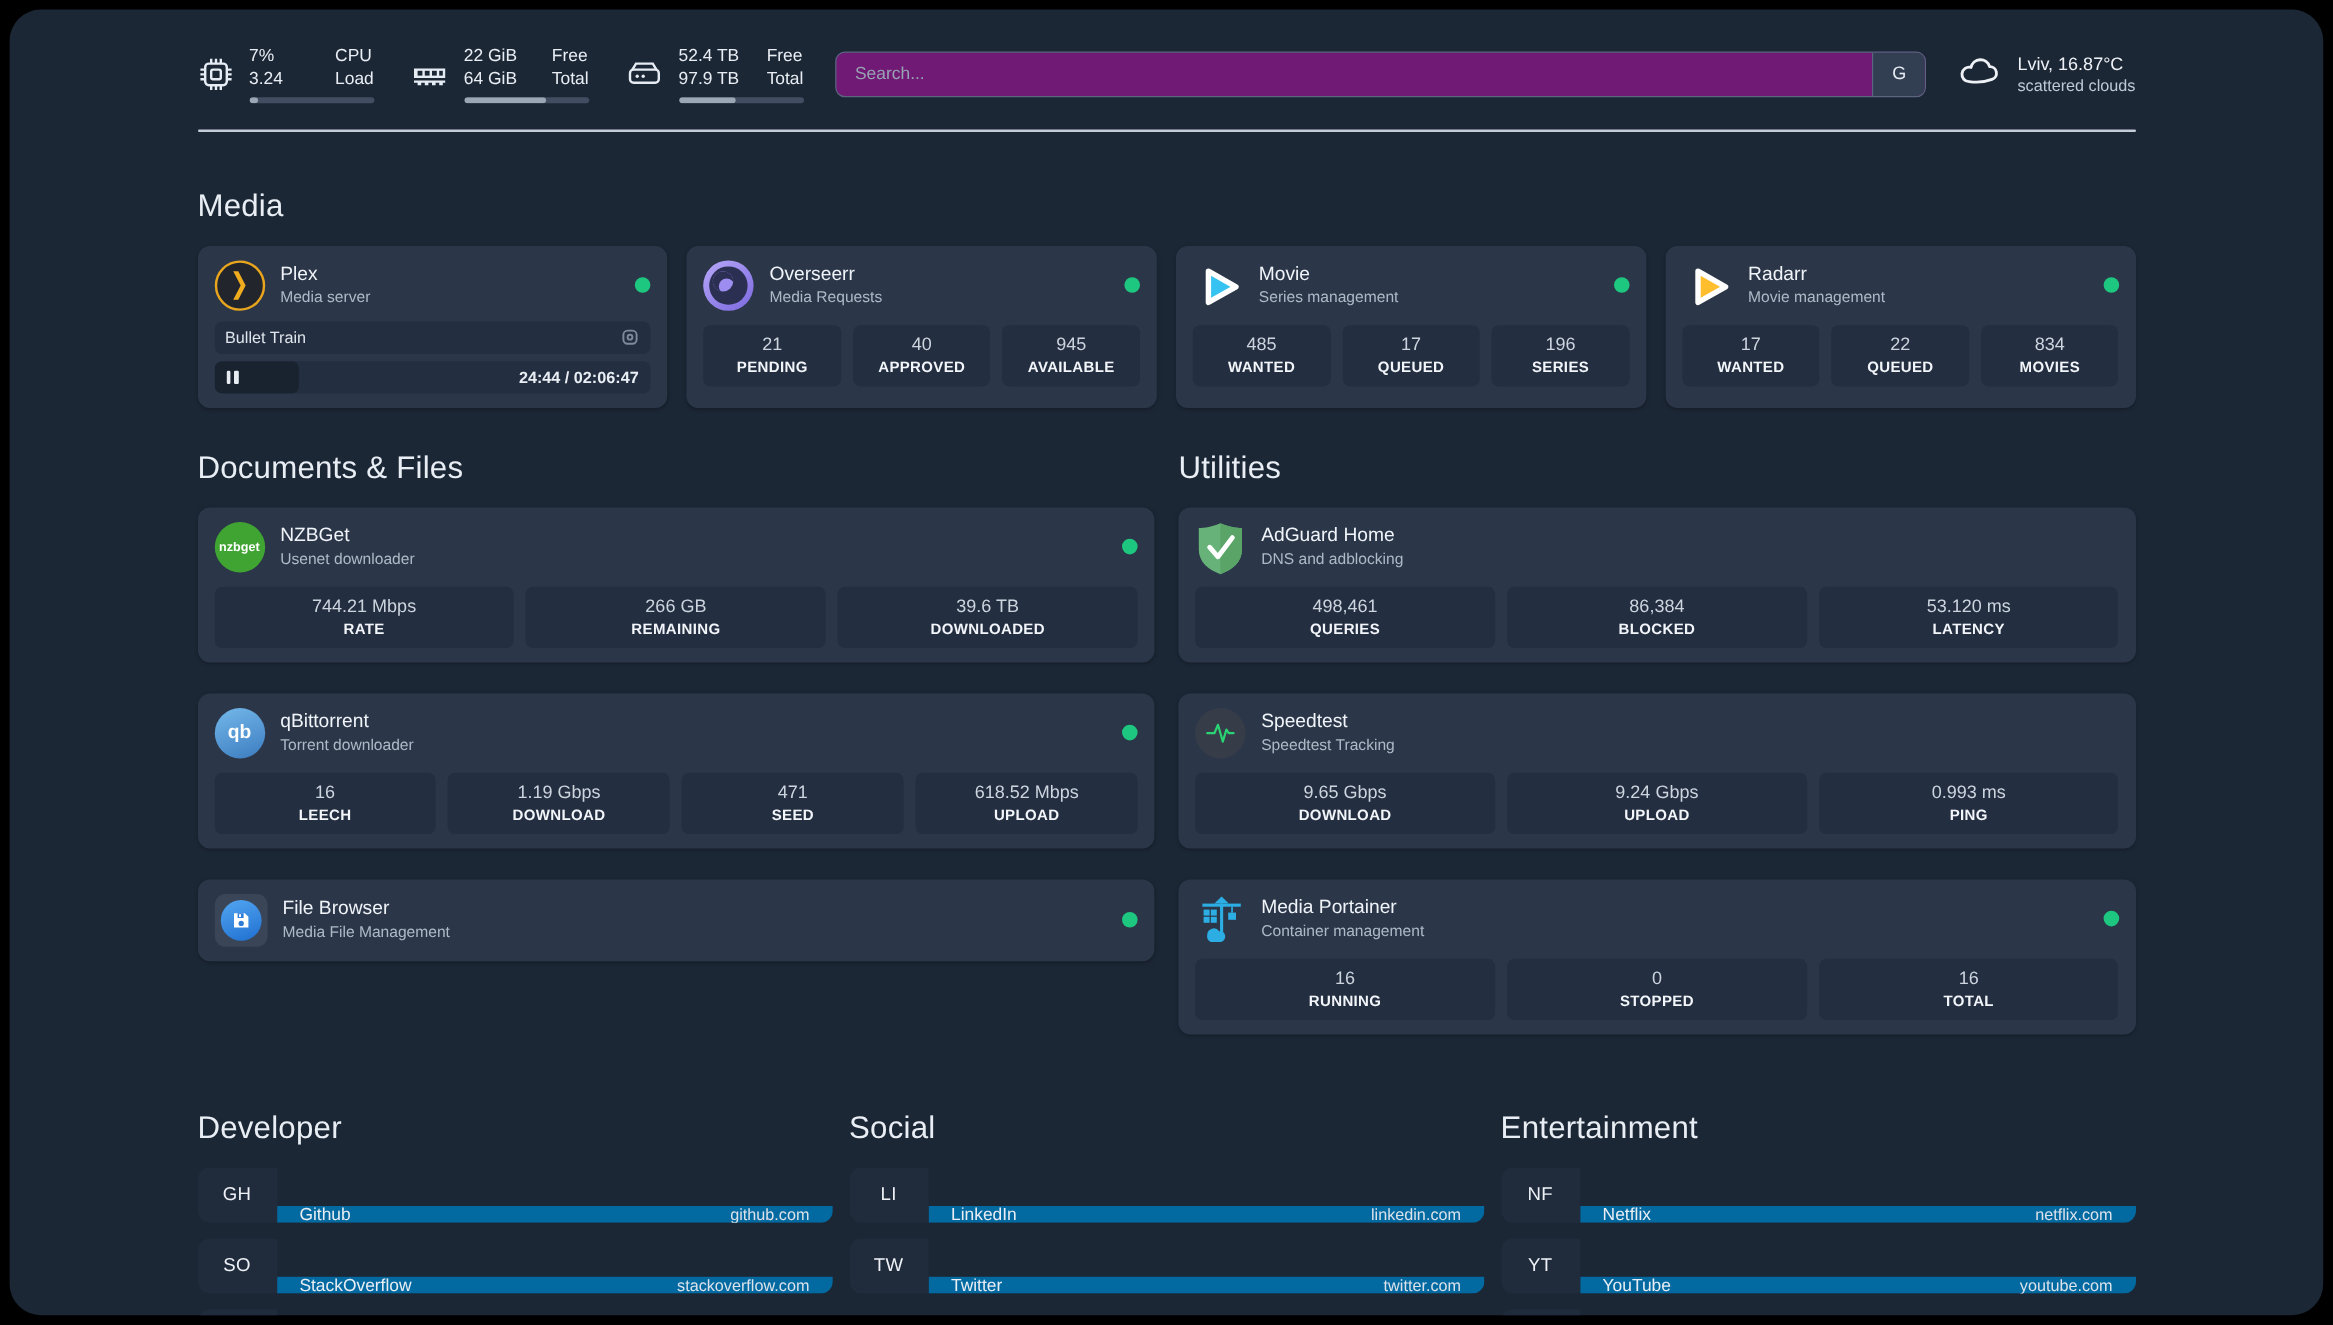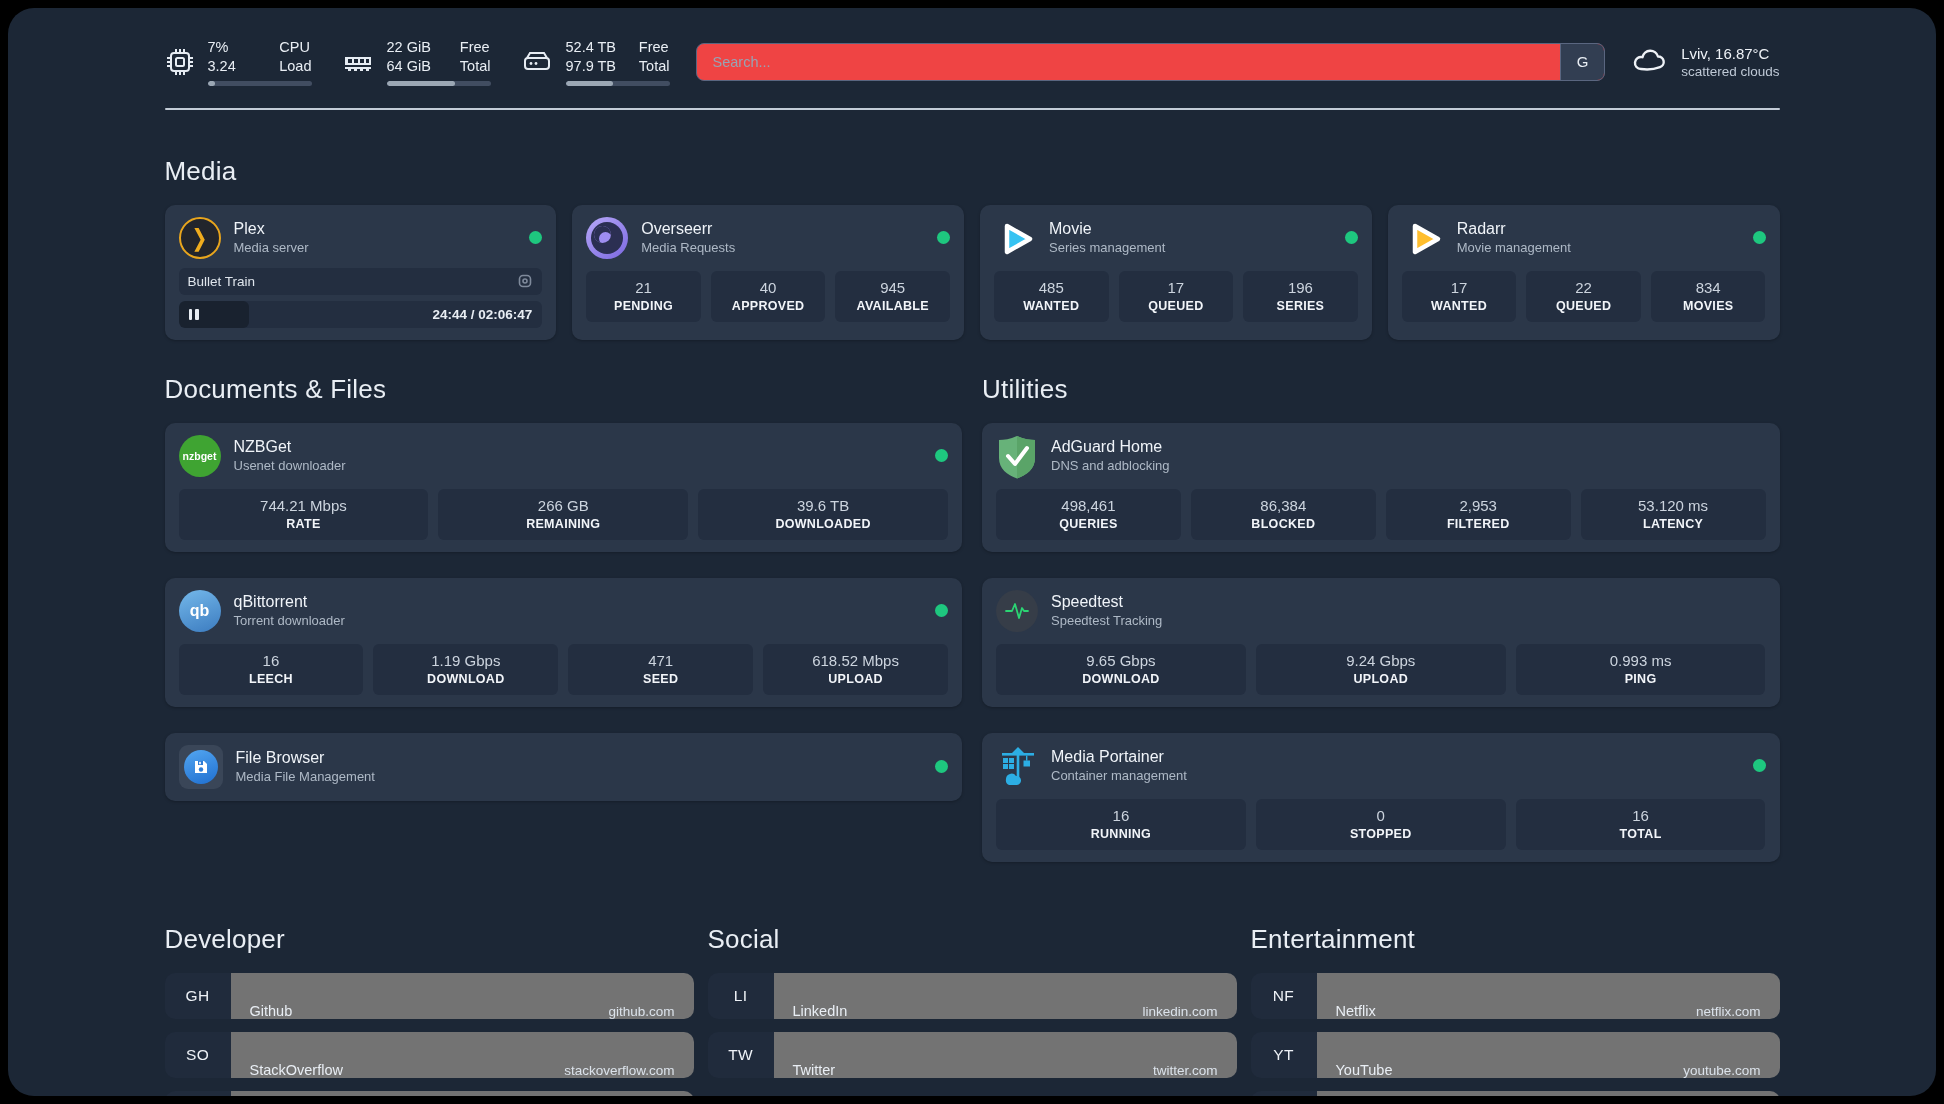--- a/index.html
+++ b/index.html
@@ -15,21 +15,21 @@
   .stat { display:flex; align-items:center; gap:13px; }
   .stat-ico { color:#e6ecf3; display:flex; align-items:center; }
   .stat-body { display:flex; flex-direction:column; }
   .stat-cols { display:flex; justify-content:space-between; gap:22px; min-width:104px; }
   .stat-col { display:flex; flex-direction:column; }
   .stat-col.right { text-align:left; }
   .stat-col span { font-size:14.5px; color:#e9eef4; line-height:1.3; }
   .stat-track { margin-top:5px; height:5px; border-radius:3px; background:#414d61; overflow:hidden; }
   .stat-fill { height:100%; background:#9ba7b4; border-radius:3px; }
 
-  .searchwrap { flex:1; display:flex; height:38px; border:1px solid #5a6680; border-radius:8px; background:#ef4444; overflow:hidden; }
+  .searchwrap { flex:1; display:flex; height:38px; border:1px solid #5a6680; border-radius:8px; background:#701a75; overflow:hidden; }
   .searchwrap input { flex:1; background:transparent; border:none; outline:none; padding:0 16px; font-size:14.5px; color:#e9eef4; font-family:inherit; }
   .searchwrap input::placeholder { color:#98a3b4; }
   .search-btn { width:44px; border-left:1px solid #5a6680; background:#323e52; color:#e9eef4; font-size:15px; display:grid; place-items:center; cursor:pointer; }
 
   .weather { display:flex; align-items:center; gap:12px; }
   .weather-txt { display:flex; flex-direction:column; }
   .weather-loc { font-size:15px; color:#eef2f7; }
   .weather-cond { font-size:13.5px; color:#bfc9d6; margin-top:2px; }
 
   .divider { margin-top:22px; height:2px; background:#c3ccd7; border-radius:1px; }
@@ -63,21 +63,21 @@
 
   
   .mid-grid { display:grid; grid-template-columns:1fr 1fr; gap:20px; margin-top:34px; }
   .col-cards { display:flex; flex-direction:column; gap:26px; margin-top:18px; }
 
   
   .bottom-grid { display:grid; grid-template-columns:1fr 1fr 1fr; gap:14px; margin-top:62px; }
   .links { display:flex; flex-direction:column; gap:13px; margin-top:18px; }
   .link-row { display:flex; height:46px; border-radius:10px; overflow:hidden; cursor:pointer; }
   .link-abbr { width:66px; flex:none; background:#202b3c; color:#eef2f7; font-size:15.5px; display:grid; place-items:center; letter-spacing:.3px; }
-  .link-bar { flex:1; background:#737373; display:flex; align-items:flex-end; padding:0 19px; }
+  .link-bar { flex:1; background:#0369a1; display:flex; align-items:flex-start; padding:0 19px;margin-top:32px; }
   .link-name { font-size:14.5px; color:#e9eef4; }
   .link-url { margin-left:auto; font-size:13.5px; color:#dbe2ea; }
 
   
   .app-icon { width:42px; height:42px; flex:none; display:grid; place-items:center; }
   .ic-plex { width:42px; height:42px; border-radius:50%; background:#22252c; border:2.5px solid #e8a51d; display:grid; place-items:center; }
   .ic-plex b { color:#efac1e; font-size:19px; font-weight:700; transform:scaleY(1.25); }
   .ic-overseerr { width:42px; height:42px; border-radius:50%; background:linear-gradient(140deg,#b7a8f8,#7b68df); position:relative; }
   .ic-overseerr::before { content:""; position:absolute; inset:5px; border-radius:50%; background:#2b2f52; }
   .ic-overseerr::after { content:""; position:absolute; width:17px; height:17px; border-radius:50%; background:#9e8df0; left:8px; top:9px; box-shadow:3px 4px 0 2px #2b2f52 inset; }
@@ -432,24 +432,20 @@
             <div class="tiles">
               <div class="tile">
                 <div class="tile-value">498,461</div>
                 <div class="tile-label">QUERIES</div>
               </div>
               <div class="tile">
                 <div class="tile-value">86,384</div>
                 <div class="tile-label">BLOCKED</div>
               </div>
               <div class="tile">
-                <div class="tile-value">2,953</div>
-                <div class="tile-label">FILTERED</div>
-              </div>
-              <div class="tile">
                 <div class="tile-value">53.120 ms</div>
                 <div class="tile-label">LATENCY</div>
               </div>
             </div>
           </div>
 
           <div class="card">
             <div class="card-head">
               <span class="app-icon">
                 <span class="ic-speed">

